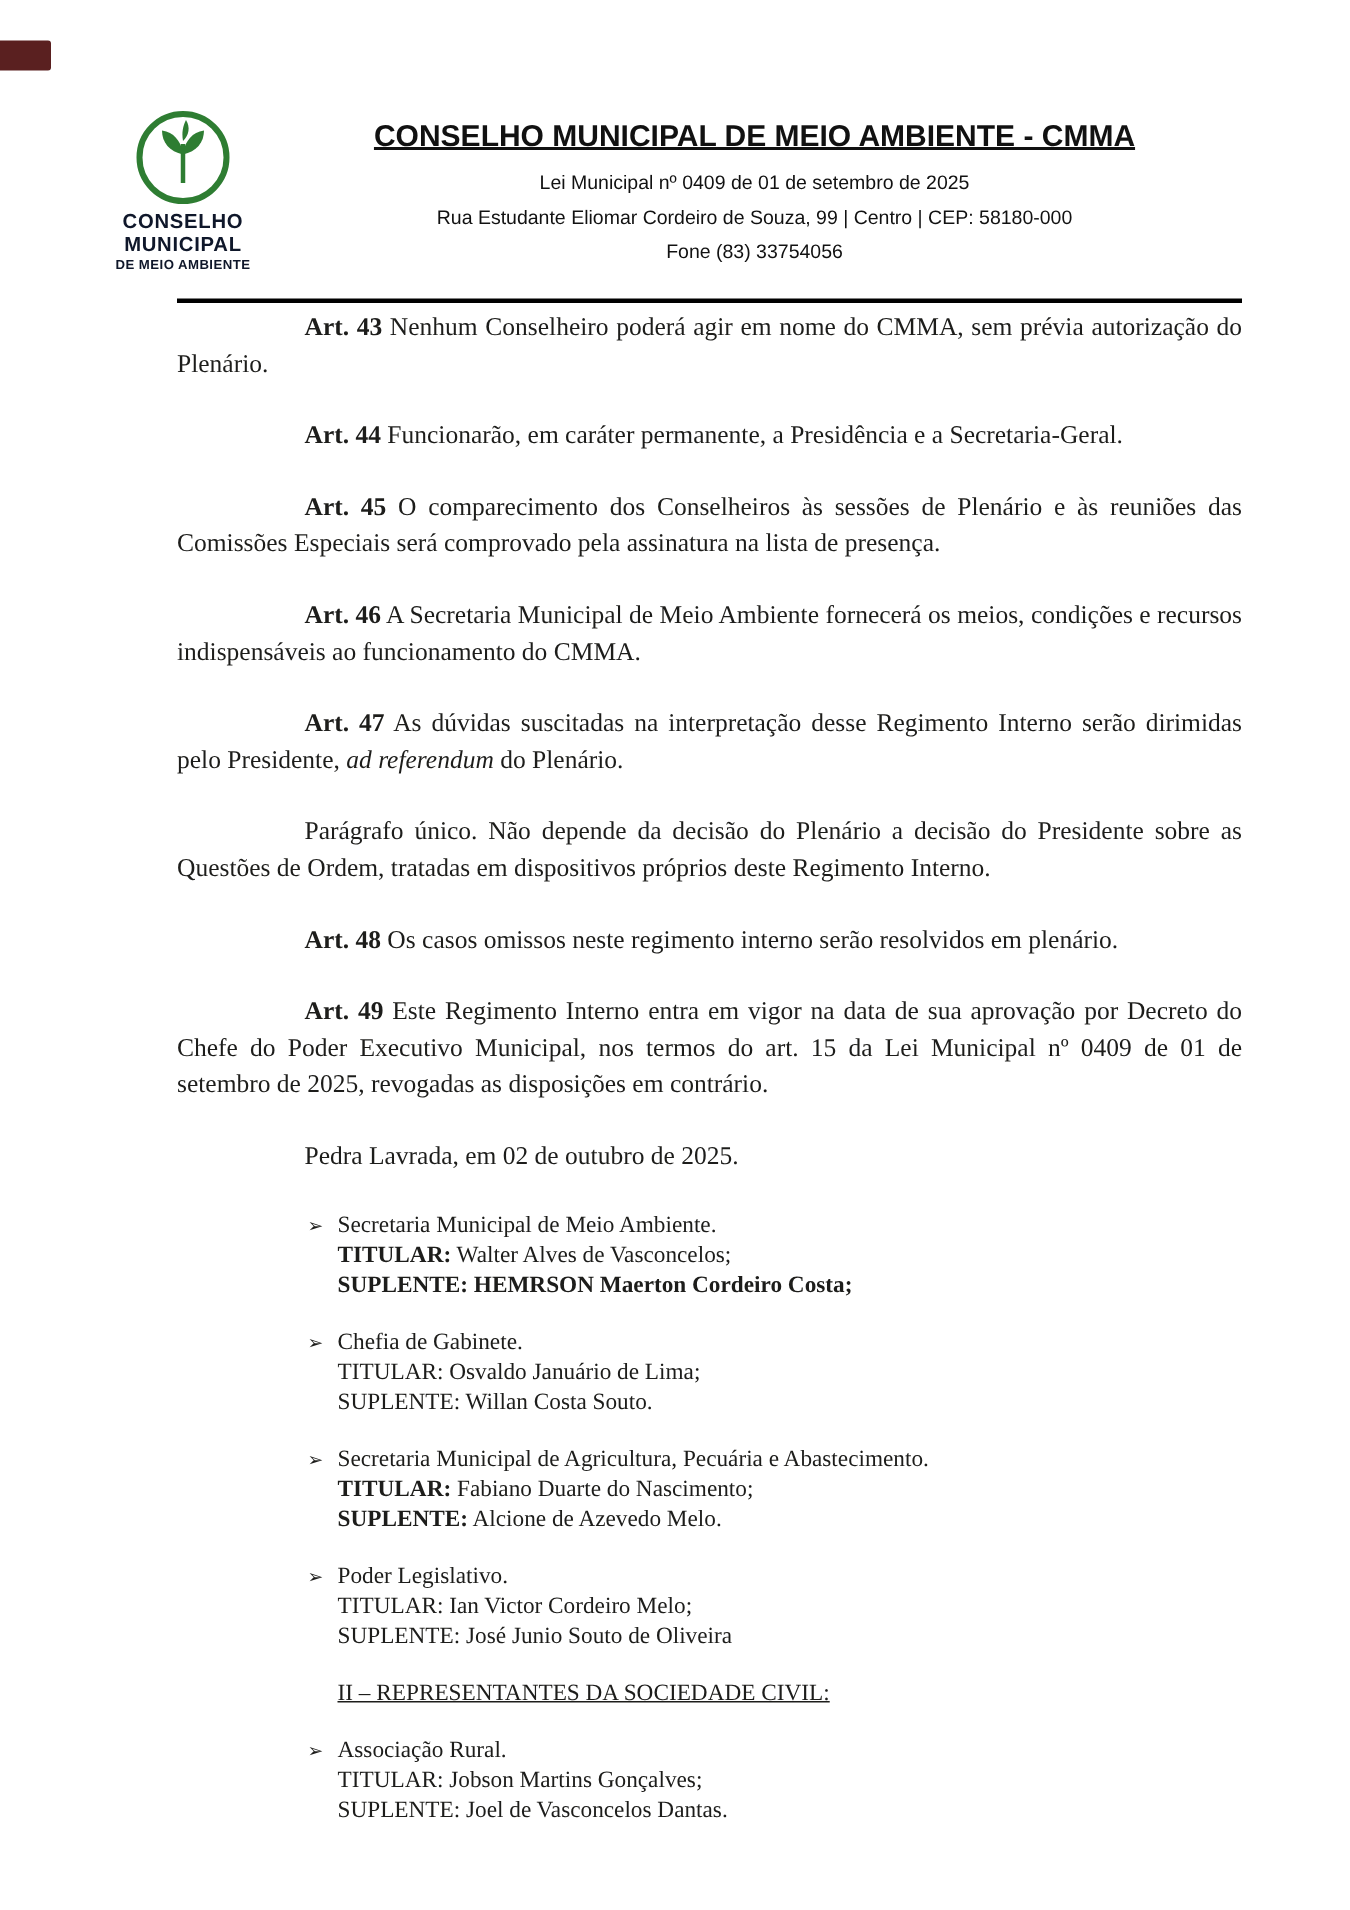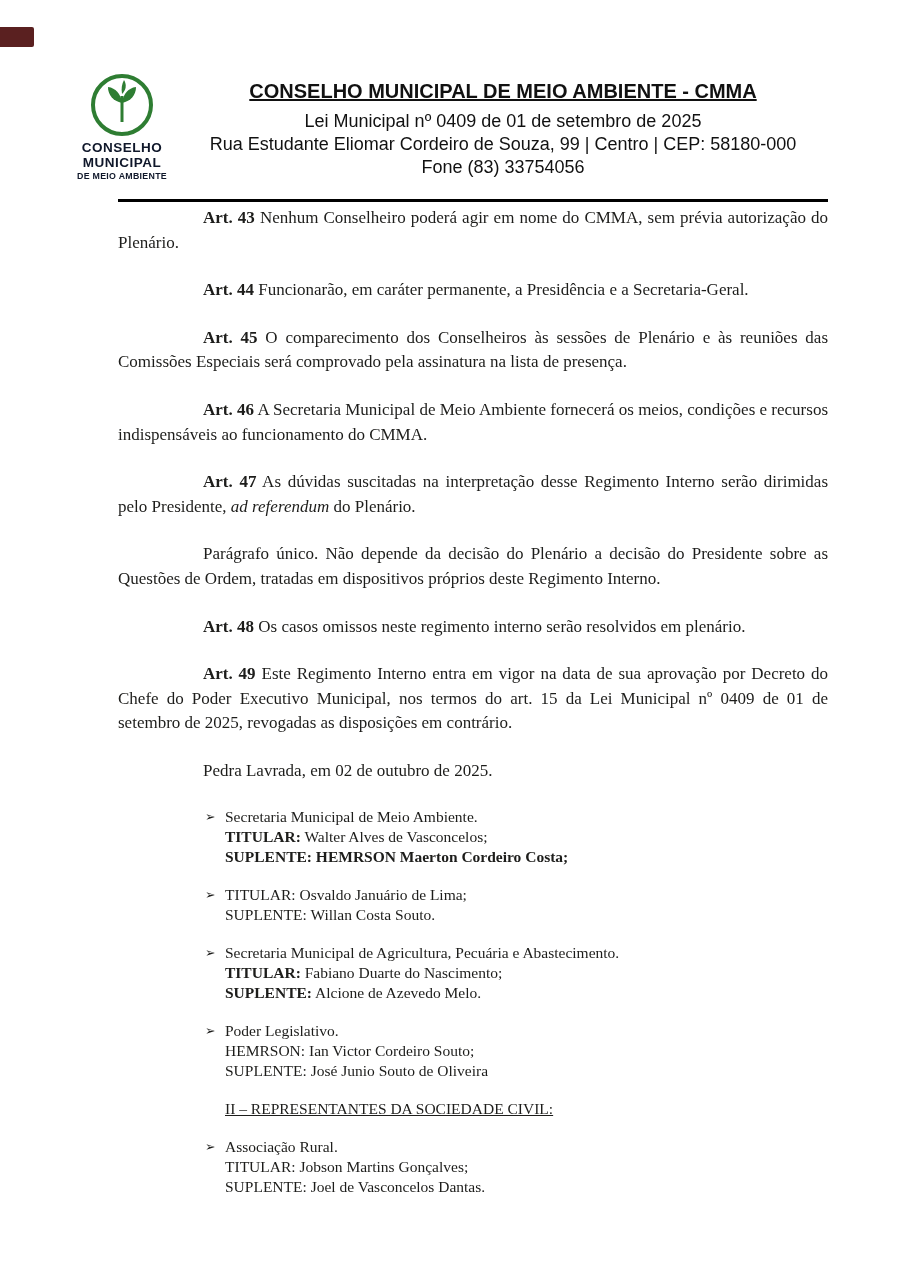--- a/index.html
+++ b/index.html
@@ -36,21 +36,21 @@
     position: absolute; left: 178px; top: 80px; width: 650px;
     text-align: center;
     font-family: "Liberation Sans", sans-serif;
     color: #111;
   }
   .doc-title {
     font-size: 20px; font-weight: bold;
     text-decoration: underline;
     margin-bottom: 7px;
   }
-  .header-line { font-size: 18px; line-height: 23px; }
+  .header-line { font-size: 13px; line-height: 23px; }
   .rule {
     position: absolute; left: 118px; top: 199px; width: 710px;
     border-top: 3px solid #000;
   }
   
   .content {
     position: absolute; left: 118px; top: 206px; width: 710px;
   }
   p.para {
     margin: 0 0 23px 0;
@@ -142,39 +142,40 @@
         <div class="member-body">
           <div class="member-title">Secretaria Municipal de Meio Ambiente.</div>
           <div><b>TITULAR:</b><span> Walter Alves de Vasconcelos;</span></div>
           <div><b>SUPLENTE: HEMRSON Maerton Cordeiro Costa;</b></div>
         </div>
       </div>
 
       <div class="member">
         <span class="bullet">➢</span>
         <div class="member-body">
+          <div class="member-title">Chefia de Gabinete.</div>
           <div>TITULAR: Osvaldo Januário de Lima;</div>
           <div>SUPLENTE: Willan Costa Souto.</div>
         </div>
       </div>
 
       <div class="member">
         <span class="bullet">➢</span>
         <div class="member-body">
           <div class="member-title">Secretaria Municipal de Agricultura, Pecuária e Abastecimento.</div>
           <div><b>TITULAR:</b><span> Fabiano Duarte do Nascimento;</span></div>
           <div><b>SUPLENTE:</b><span> Alcione de Azevedo Melo.</span></div>
         </div>
       </div>
 
       <div class="member">
         <span class="bullet">➢</span>
         <div class="member-body">
           <div class="member-title">Poder Legislativo.</div>
-          <div>HEMRSON: Ian Victor Cordeiro Souto;</div>
+          <div>TITULAR: Ian Victor Cordeiro Melo;</div>
           <div>SUPLENTE: José Junio Souto de Oliveira</div>
         </div>
       </div>
 
       <div class="section-heading">II – REPRESENTANTES DA SOCIEDADE CIVIL:</div>
 
       <div class="member">
         <span class="bullet">➢</span>
         <div class="member-body">
           <div class="member-title">Associação Rural.</div>

